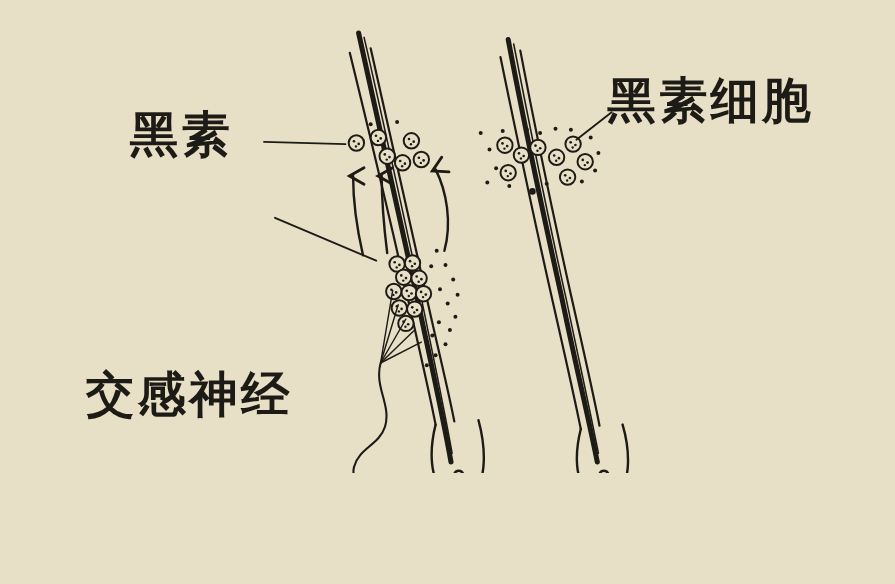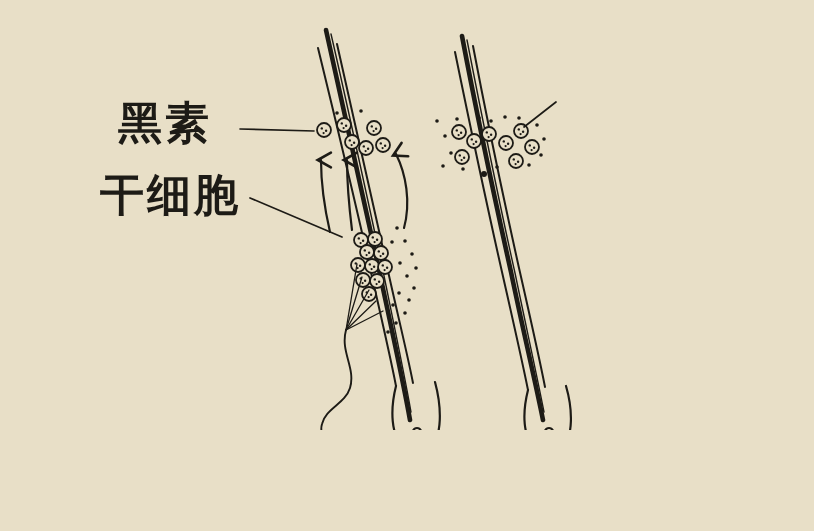--- a/index.html
+++ b/index.html
@@ -153,17 +153,18 @@
 
     <g stroke="#1d1b16" stroke-width="1.7" fill="none" stroke-linecap="round">
       <path d="M240,129 L314,131"></path>
       <path d="M250,198 L342,237"></path>
       <path d="M556,102 L524,127"></path>
     </g>
   </svg>
 
   <div class="label" style="left:118px; top:101px;">黑素</div>
 
-  <div class="label" style="left:100px; top:173px;">干细胞</div>
 
+  <div class="label" style="left:78px; top:338px;">交感神经</div>
 
+  <div class="label" style="left:552px; top:70px;">黑素细胞</div>
 
 </div>
 
 </body></html>

